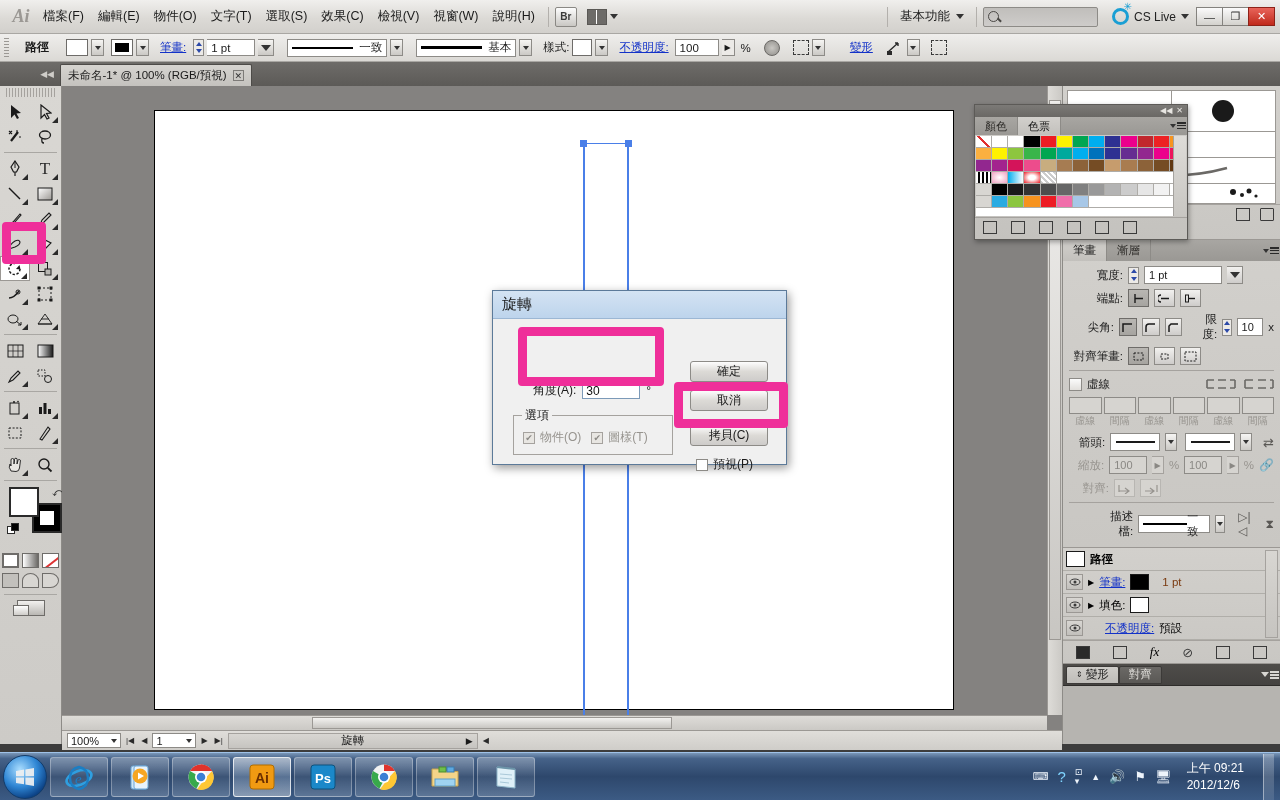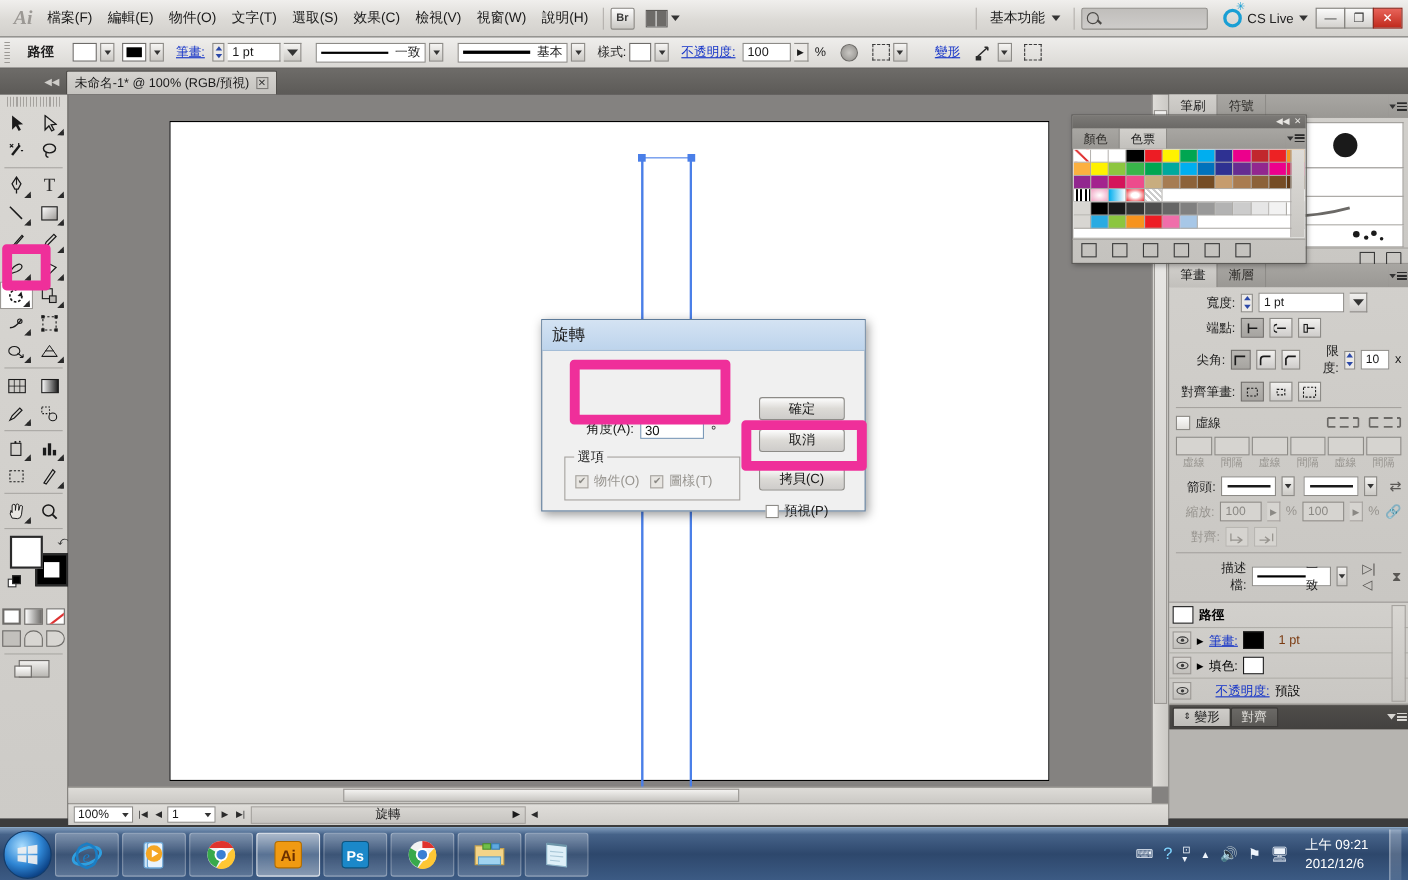--- a/index.html
+++ b/index.html
@@ -672,29 +672,20 @@
   <div class="sb-status">
     <span>旋轉</span>
     <span class="rt">▶</span>
   </div>
   <span class="sb-arrow">◀</span>
 </div>
 
 <div id="rightdock">
 
   <div class="panel" style="height:154px;">
-    <div class="panel-tabs">
-      <div class="ptab">筆刷</div>
-      <div class="ptab inactive">符號</div>
-      <div class="ptab-fill"></div>
-      <div class="pmenu">
-          <span class="caret"></span>
-          <span class="hamb"></span>
-        </div>
-    </div>
     <div class="panel-body" style="padding:4px 4px 0 4px;">
       <div style="display:grid;grid-template-columns:1fr 1fr;gap:0;">
         <div class="brushcell">
           <svg width="60" height="36">
               <circle cx="30" cy="18" r="5" fill="#1a1a1a"></circle>
             </svg>
         </div>
         <div class="brushcell" style="border-left:none;">
           <svg width="60" height="36">
               <circle cx="30" cy="18" r="11" fill="#1a1a1a"></circle>
@@ -932,20 +923,28 @@
         <div class="eye">
             <svg width="12" height="8">
               <ellipse cx="6" cy="4" rx="5" ry="3" fill="none" stroke="#3a3a3a"></ellipse>
               <circle cx="6" cy="4" r="1.5" fill="#3a3a3a"></circle>
             </svg>
           </div>
         <span style="color:#1332c8;text-decoration:underline;margin-left:17px;">不透明度:</span>
         <span>預設</span>
       </div>
       <div style="position:absolute;right:2px;top:2px;width:13px;bottom:2px;background:linear-gradient(#d8d6d2,#c6c4c0);border:1px solid #a5a29e;"></div>
+    </div>
+    <div class="panel-footer" style="justify-content:space-around;">
+      <div class="ficon" style="background:#2a2a2a;"></div>
+      <div class="ficon"></div>
+      <span style="font-style:italic;font-family:'Liberation Serif',serif;font-size:13px;">fx</span>
+      <span style="font-size:13px;color:#3a3a3a;">⊘</span>
+      <div class="ficon"></div>
+      <div class="ficon"></div>
     </div>
   </div>
 
   <div class="collapsed">
     <div class="ctab lite" style="margin-left:3px;">
       <span style="font-size:8px;margin-right:3px;">⇕</span>
       <span>變形</span>
     </div>
     <div class="ctab">對齊</div>
     <div class="cfill"></div>

